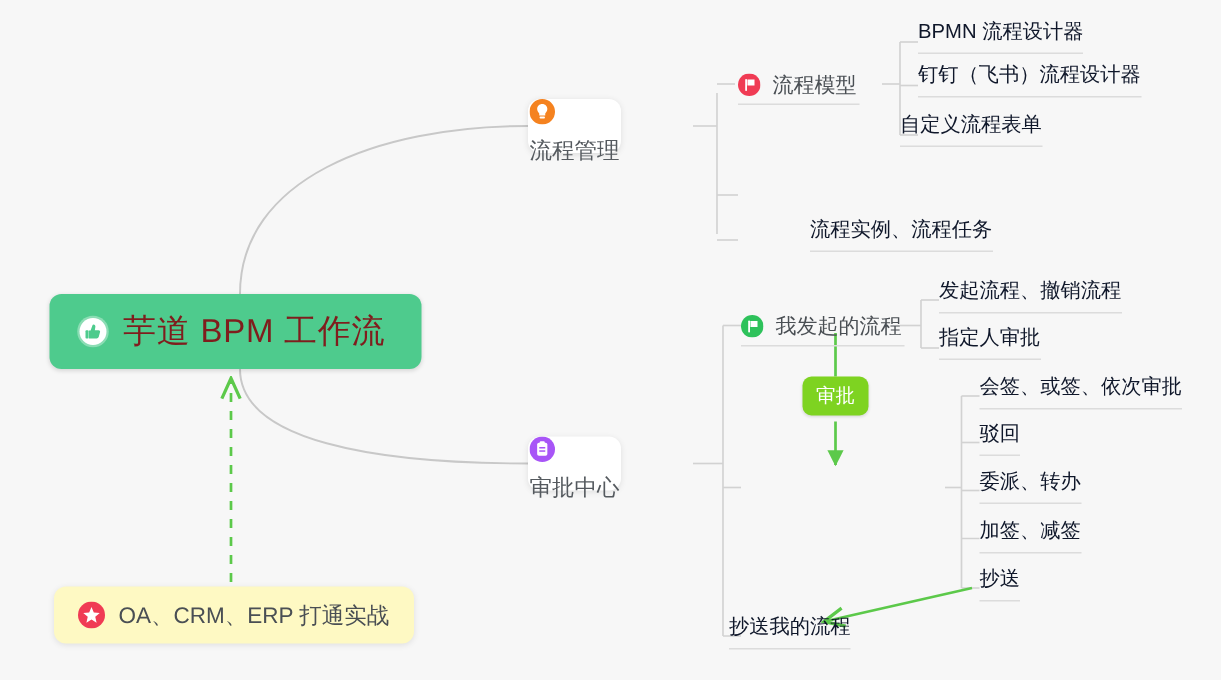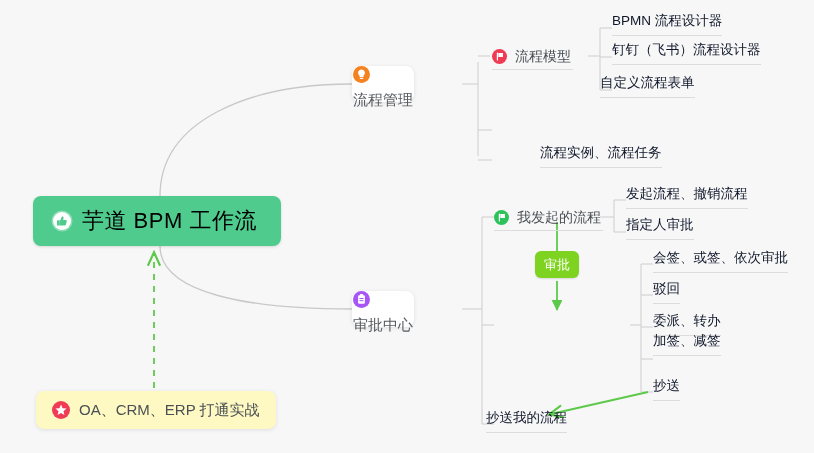--- a/index.html
+++ b/index.html
@@ -15,21 +15,21 @@
 
   
   .root-node {
     position: absolute; left: 33px; top: 196px;
     width: 248px; height: 50px;
     background: #4ecb8d; border-radius: 8px;
     display: flex; align-items: center; gap: 9px;
     padding: 0 18px;
     box-shadow: 0 1px 3px rgba(0,0,0,0.13);
   }
-  .root-label { color: #000000; font-size: 22px; letter-spacing: .5px; white-space: nowrap; }
+  .root-label { color: #7f1d1d; font-size: 22px; letter-spacing: .5px; white-space: nowrap; }
 
   
   .branch-node {
     position: absolute;
     background: #ffffff; border-radius: 8px;
     display: flex; align-items: flex-start; gap: 8px;
     padding: 0 1px; height: 36px;
     box-shadow: 0 1px 4px rgba(0,0,0,0.10);
     flex-direction: column;
   }
@@ -196,21 +196,21 @@
     <span class="l2-label">我发起的流程</span>
   </div>
 
   <div class="leaf-node" style="left:626px; top:185px;">发起流程、撤销流程</div>
   <div class="leaf-node" style="left:626px; top:216px;">指定人审批</div>
 
 
   <div class="leaf-node" style="left:653px; top:249px;">会签、或签、依次审批</div>
   <div class="leaf-node" style="left:653px; top:280px;">驳回</div>
   <div class="leaf-node" style="left:653px; top:312px;">委派、转办</div>
-  <div class="leaf-node" style="left:653px; top:332px;">加签、减签</div>
+  <div class="leaf-node" style="left:653px; top:345px;">加签、减签</div>
   <div class="leaf-node" style="left:653px; top:377px;">抄送</div>
 
   <div class="leaf-node" style="left:486px; top:409px;">抄送我的流程</div>
 
   <div class="tag-node">
     <span class="tag-label">审批</span>
   </div>
 
   <div class="callout-node">
     <span class="icon">

